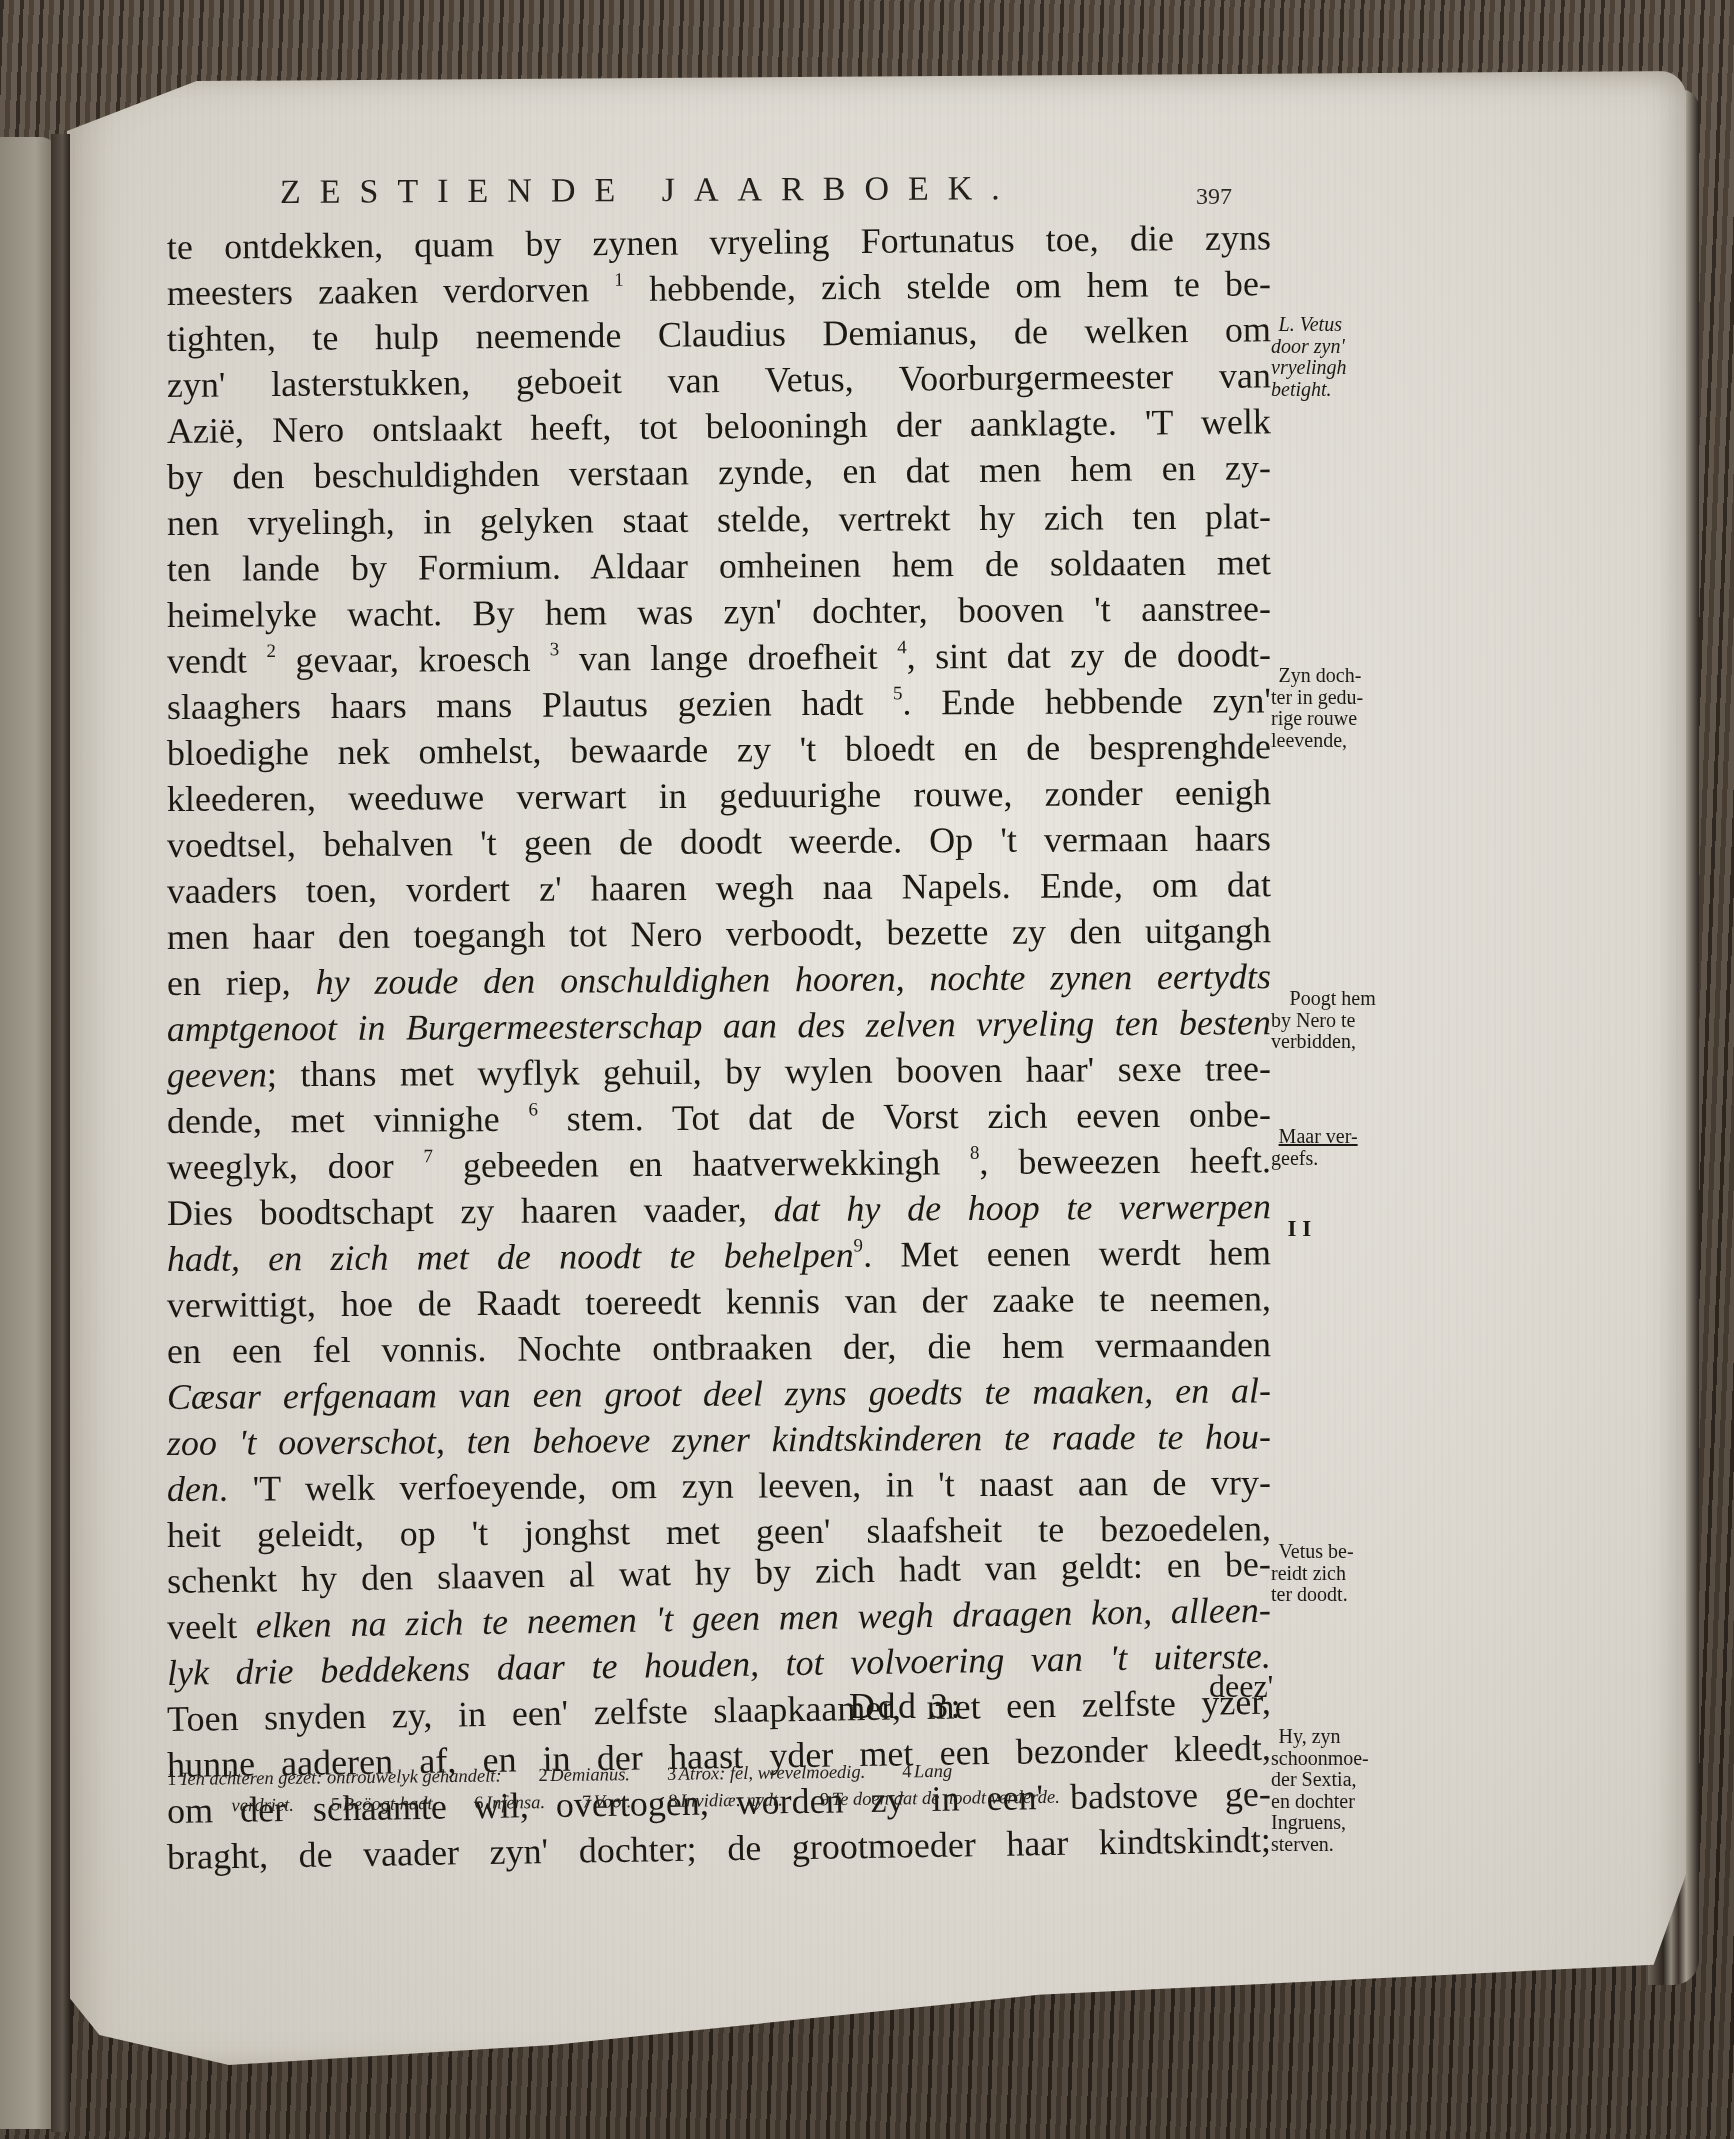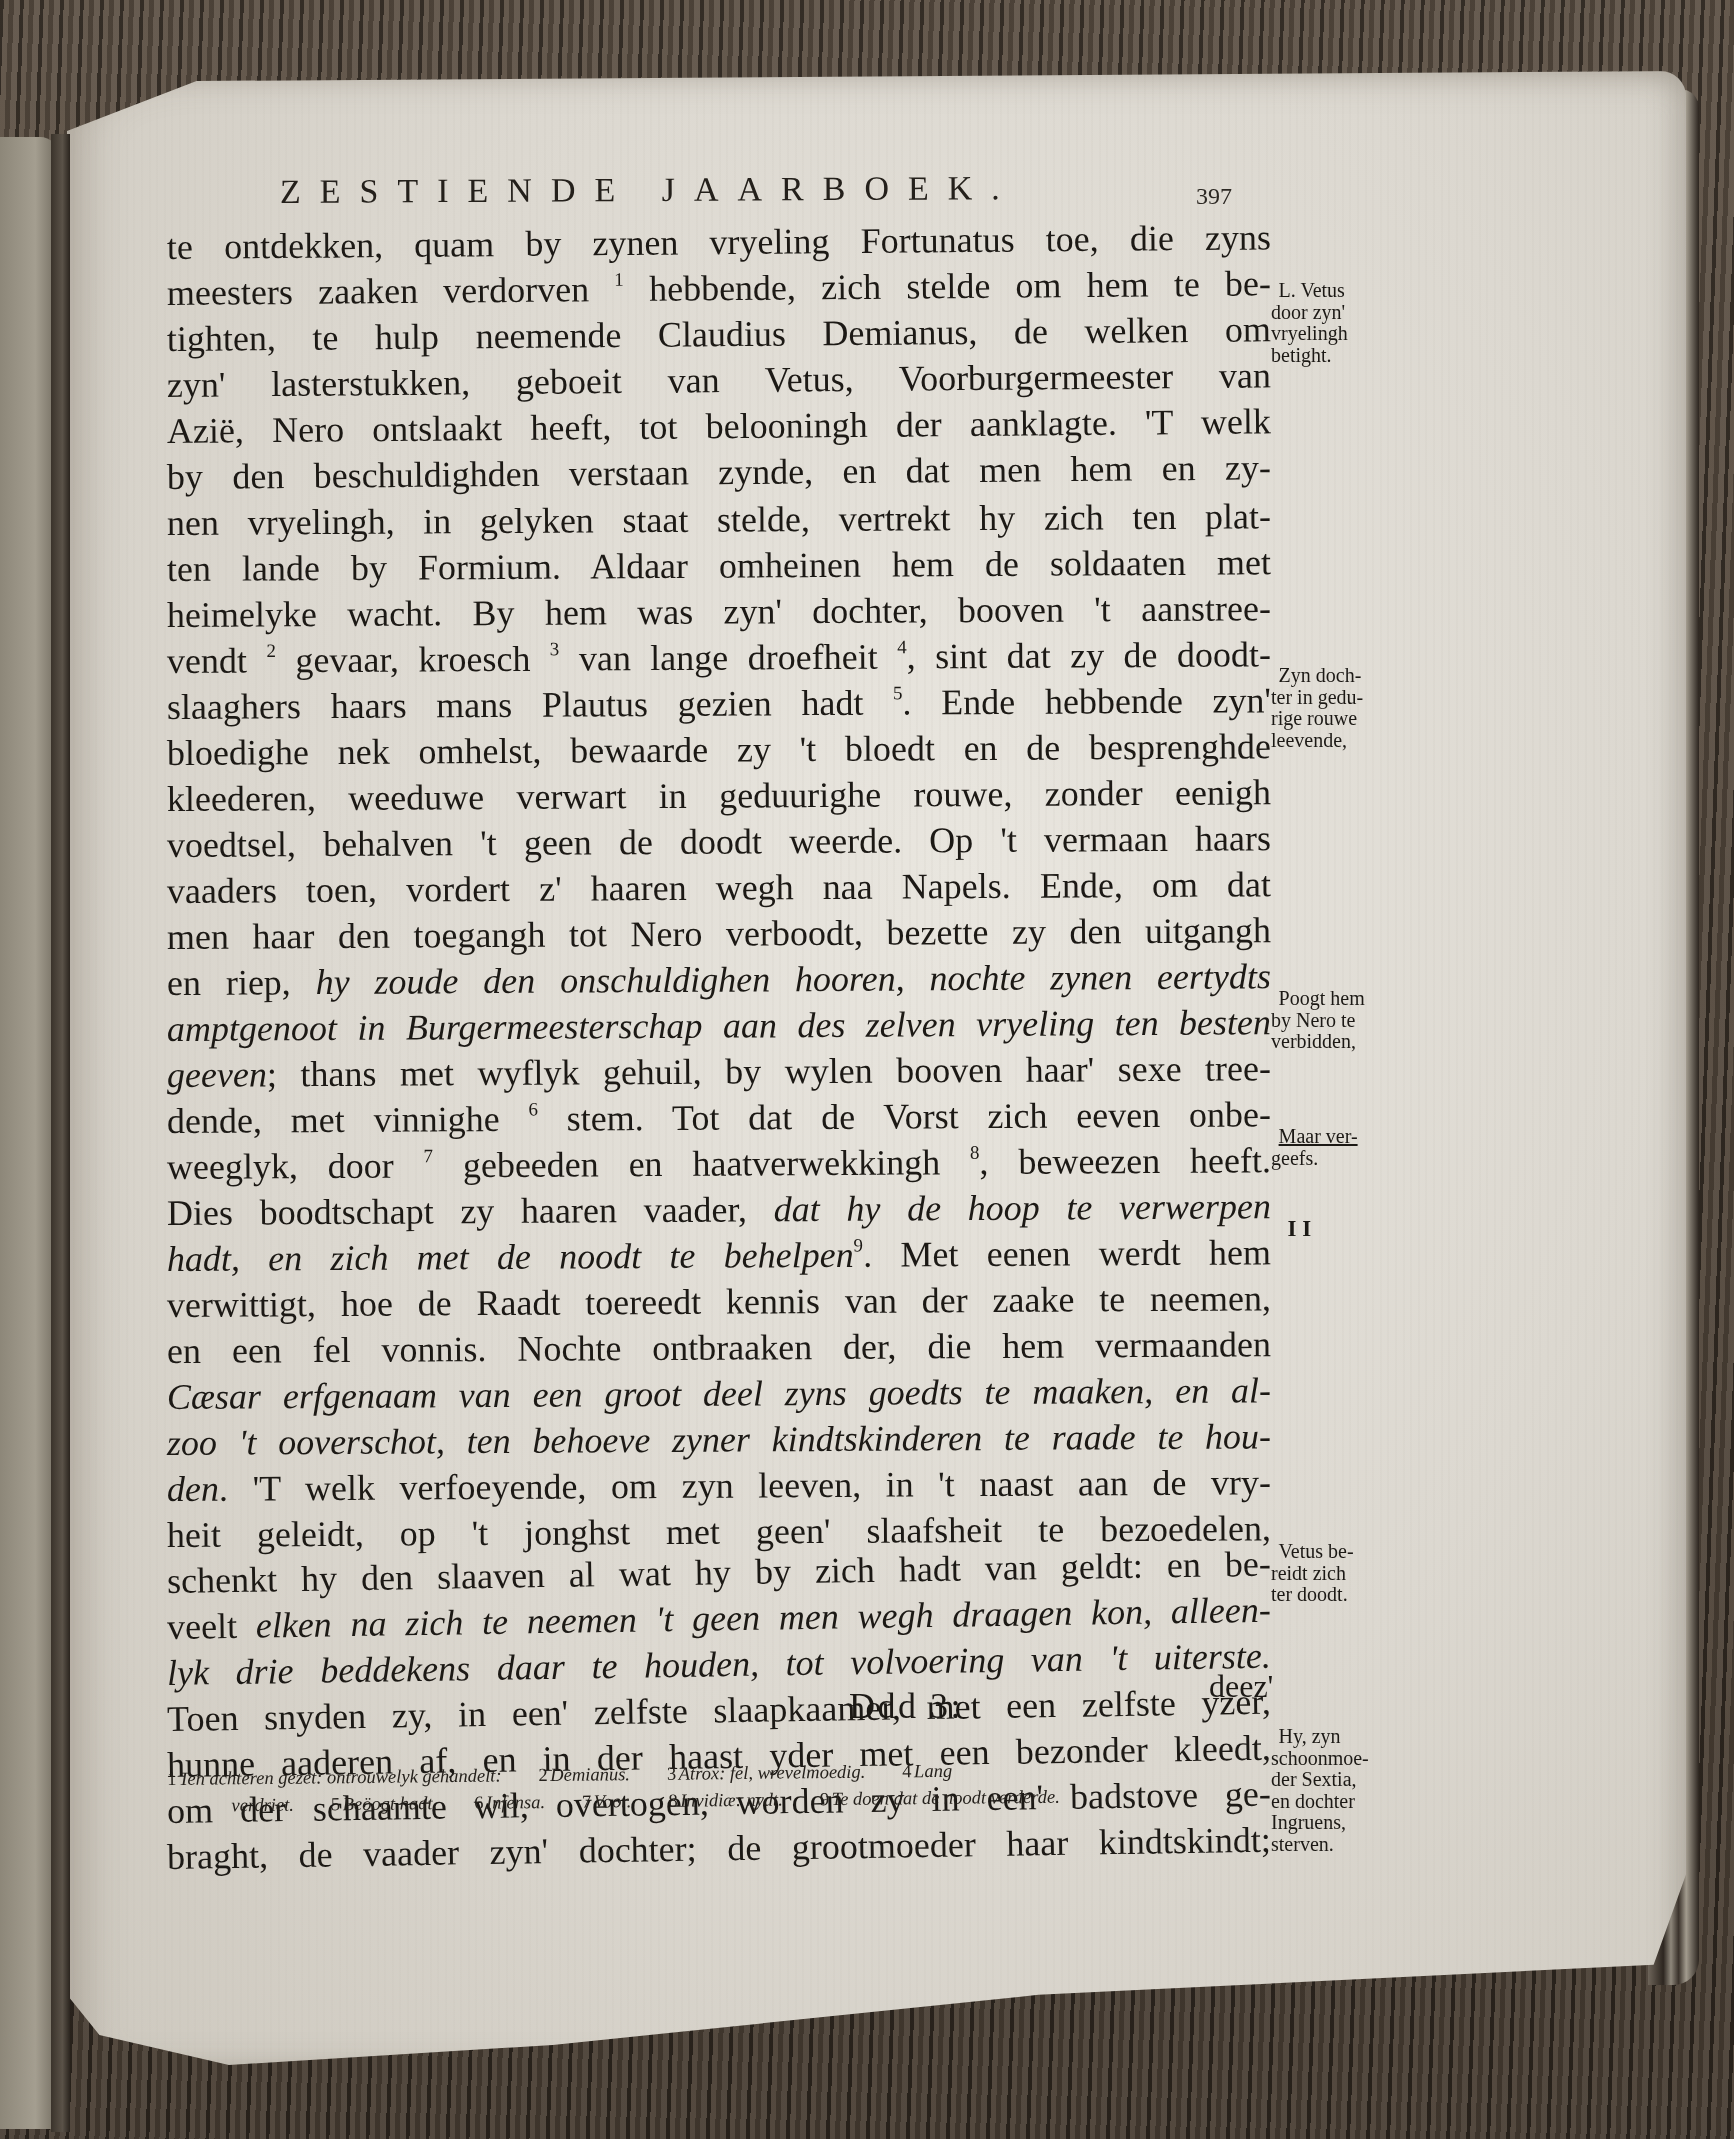--- a/index.html
+++ b/index.html
@@ -217,34 +217,34 @@
     <div class="line" style="transform: rotate(-0.9deg);"><span>schenkt hy den slaaven al wat hy by zich hadt van geldt:  en be-</span></div>
     <div class="line" style="transform: rotate(-0.9deg);"><span>veelt </span><span class="it">elken na zich te neemen 't geen men wegh draagen kon,  alleen-</span></div>
     <div class="line" style="transform: rotate(-0.9deg);"><span class="it">lyk drie beddekens daar te houden,  tot volvoering van 't uiterste.</span></div>
     <div class="line" style="transform: rotate(-0.9deg);"><span>Toen snyden zy,  in een' zelfste slaapkaamer,  met een zelfste yzer,</span></div>
     <div class="line" style="transform: rotate(-0.9deg);"><span>hunne aaderen af,  en in der haast yder met een bezonder kleedt,</span></div>
     <div class="line" style="transform: rotate(-0.9deg);"><span>om der schaamte wil,  overtogen,  worden zy in een' badstove ge-</span></div>
     <div class="line" style="transform: rotate(-0.9deg);"><span>braght,  de vaader zyn' dochter;  de grootmoeder haar kindtskindt;</span></div>
   </div>
 
 <div id="margin-notes">
-    <div class="margin-note" style="top: 280px;">
+    <div class="margin-note" style="top: 314px; font-style: italic;">
       <div style="padding-left: 7.6px;">L. Vetus</div>
       <div>door zyn'</div>
       <div>vryelingh</div>
       <div>betight.</div>
     </div>
     <div class="margin-note" style="top: 665px;">
       <div style="padding-left: 7.6px;">Zyn doch-</div>
       <div>ter in gedu-</div>
       <div>rige rouwe</div>
       <div>leevende,</div>
     </div>
     <div class="margin-note" style="top: 988px;">
-      <div style="padding-left: 7.6px;">Poogt hem</div>
+      <div style="padding-left: 7.6px; margin-left: 11px;">Poogt hem</div>
       <div>by Nero te</div>
       <div>verbidden,</div>
     </div>
     <div class="margin-note" style="top: 1126px;">
       <div style="padding-left: 7.6px; text-decoration: underline;">Maar ver-</div>
       <div>geefs.</div>
     </div>
     <div class="margin-note" style="top: 1218px; font-size: 23px; font-weight: bold; padding-left: 9px;">
       <div style="padding-left: 7.6px;">I I</div>
     </div>

